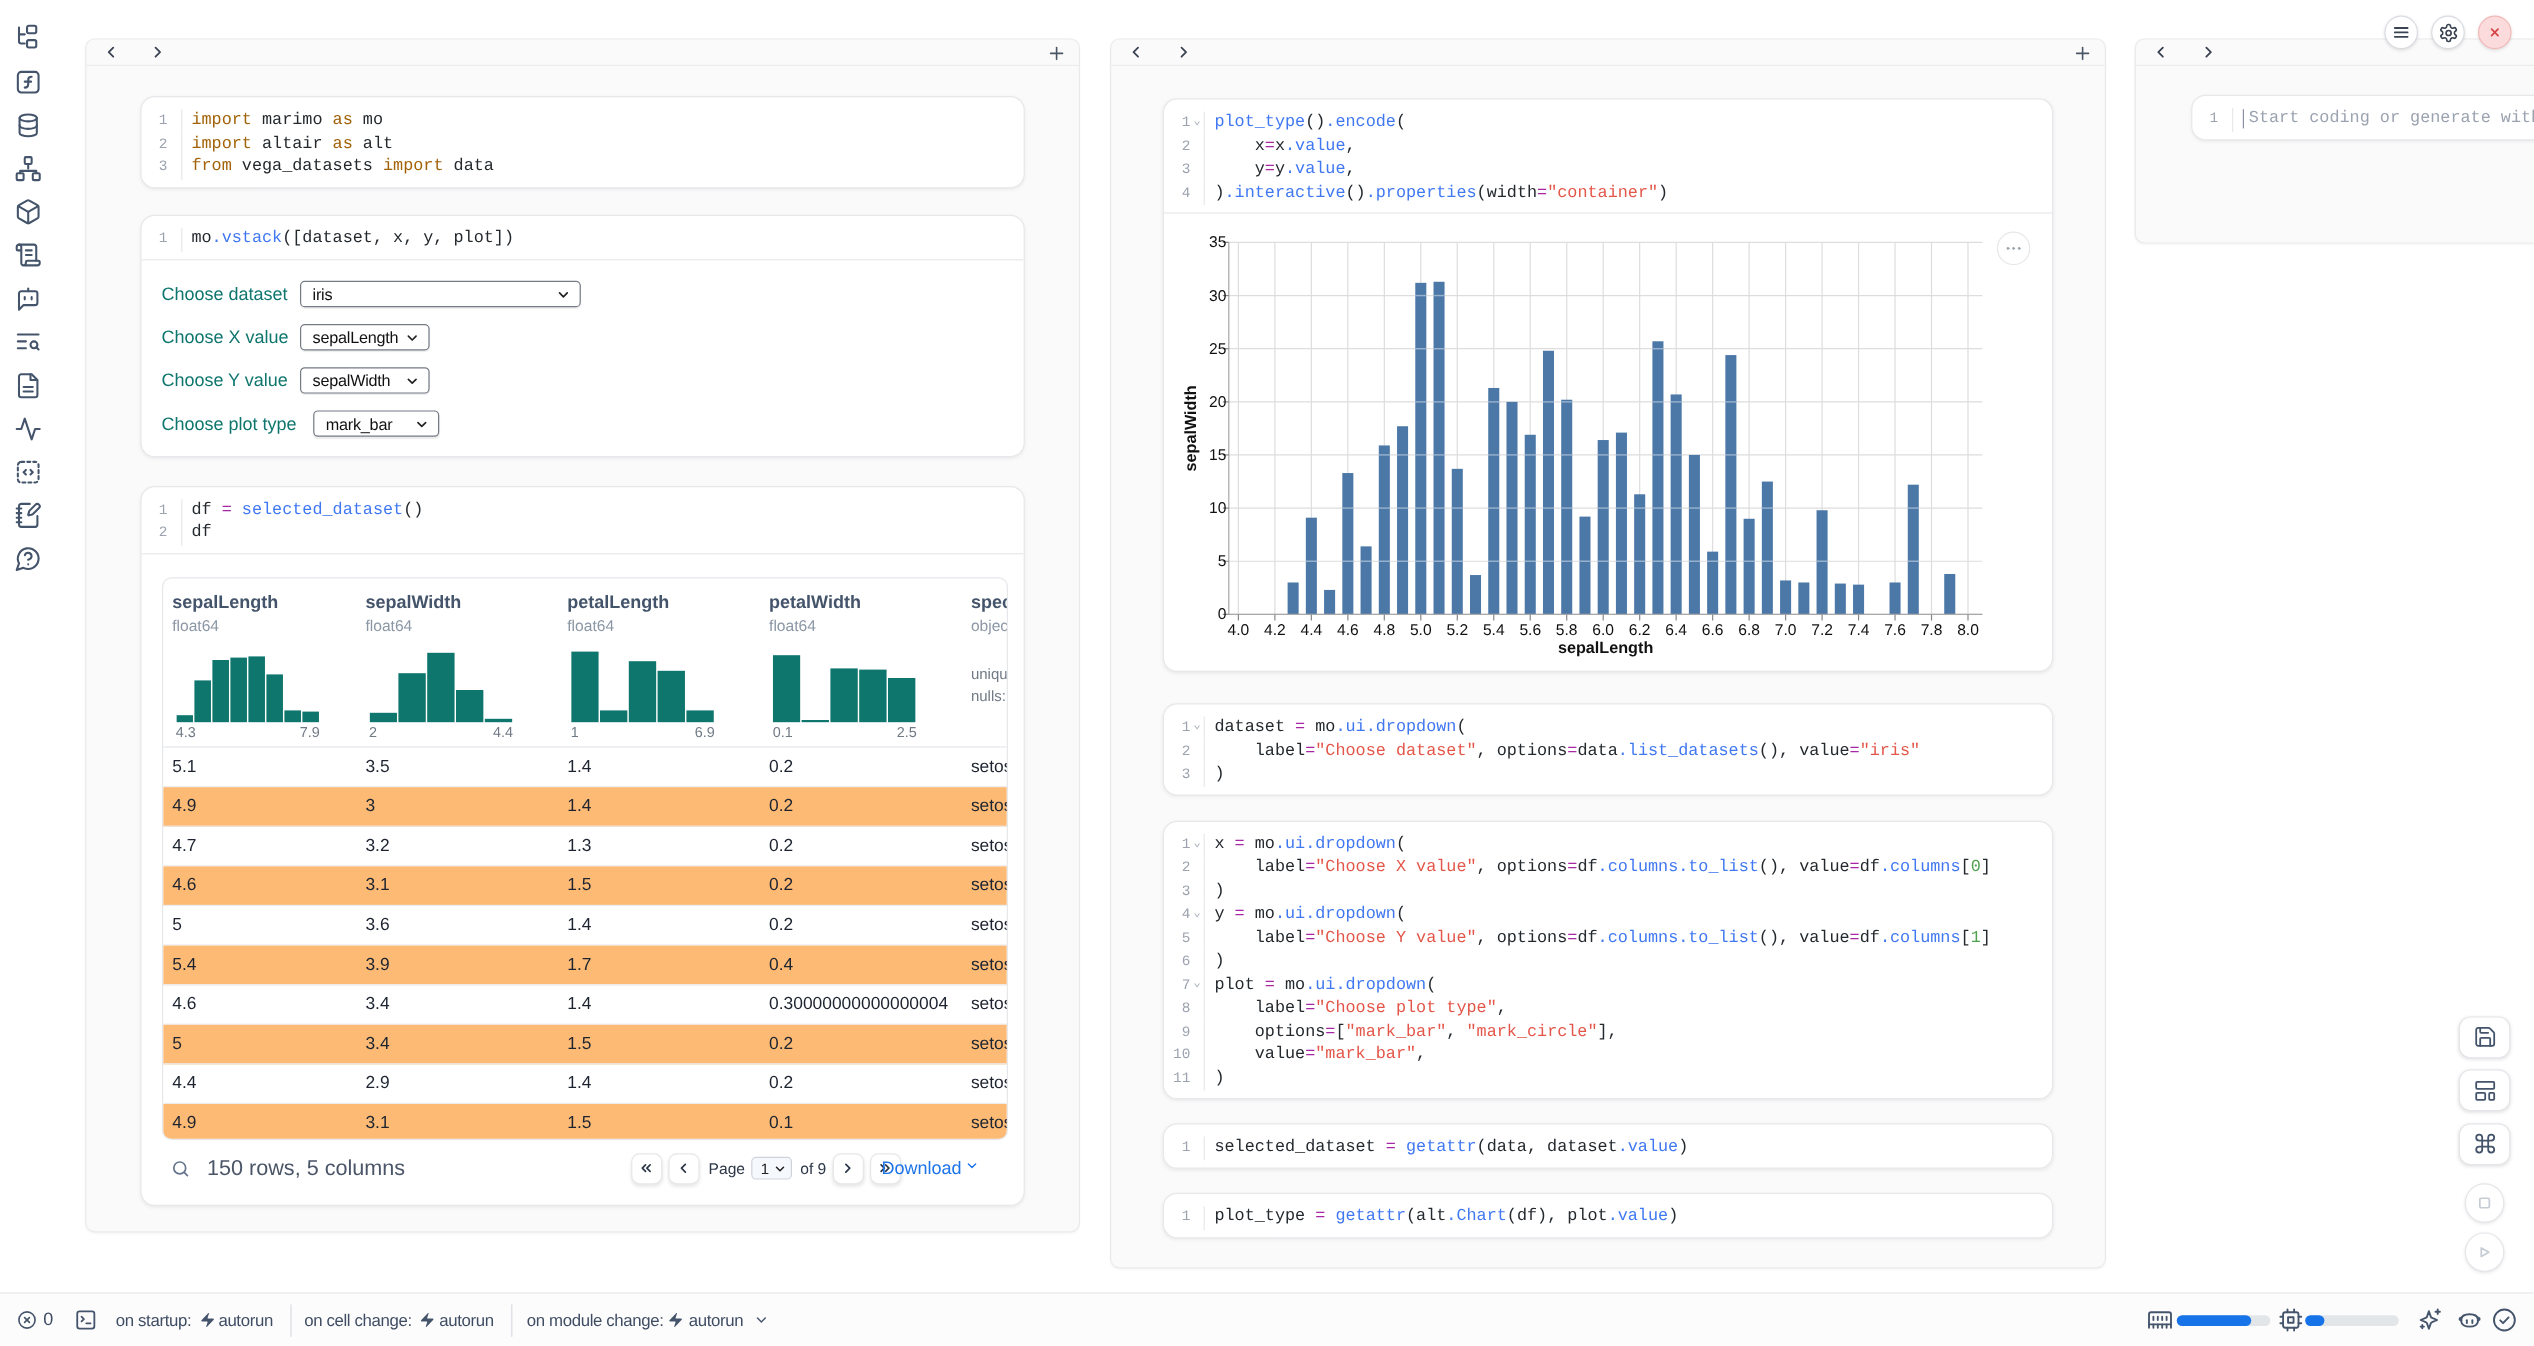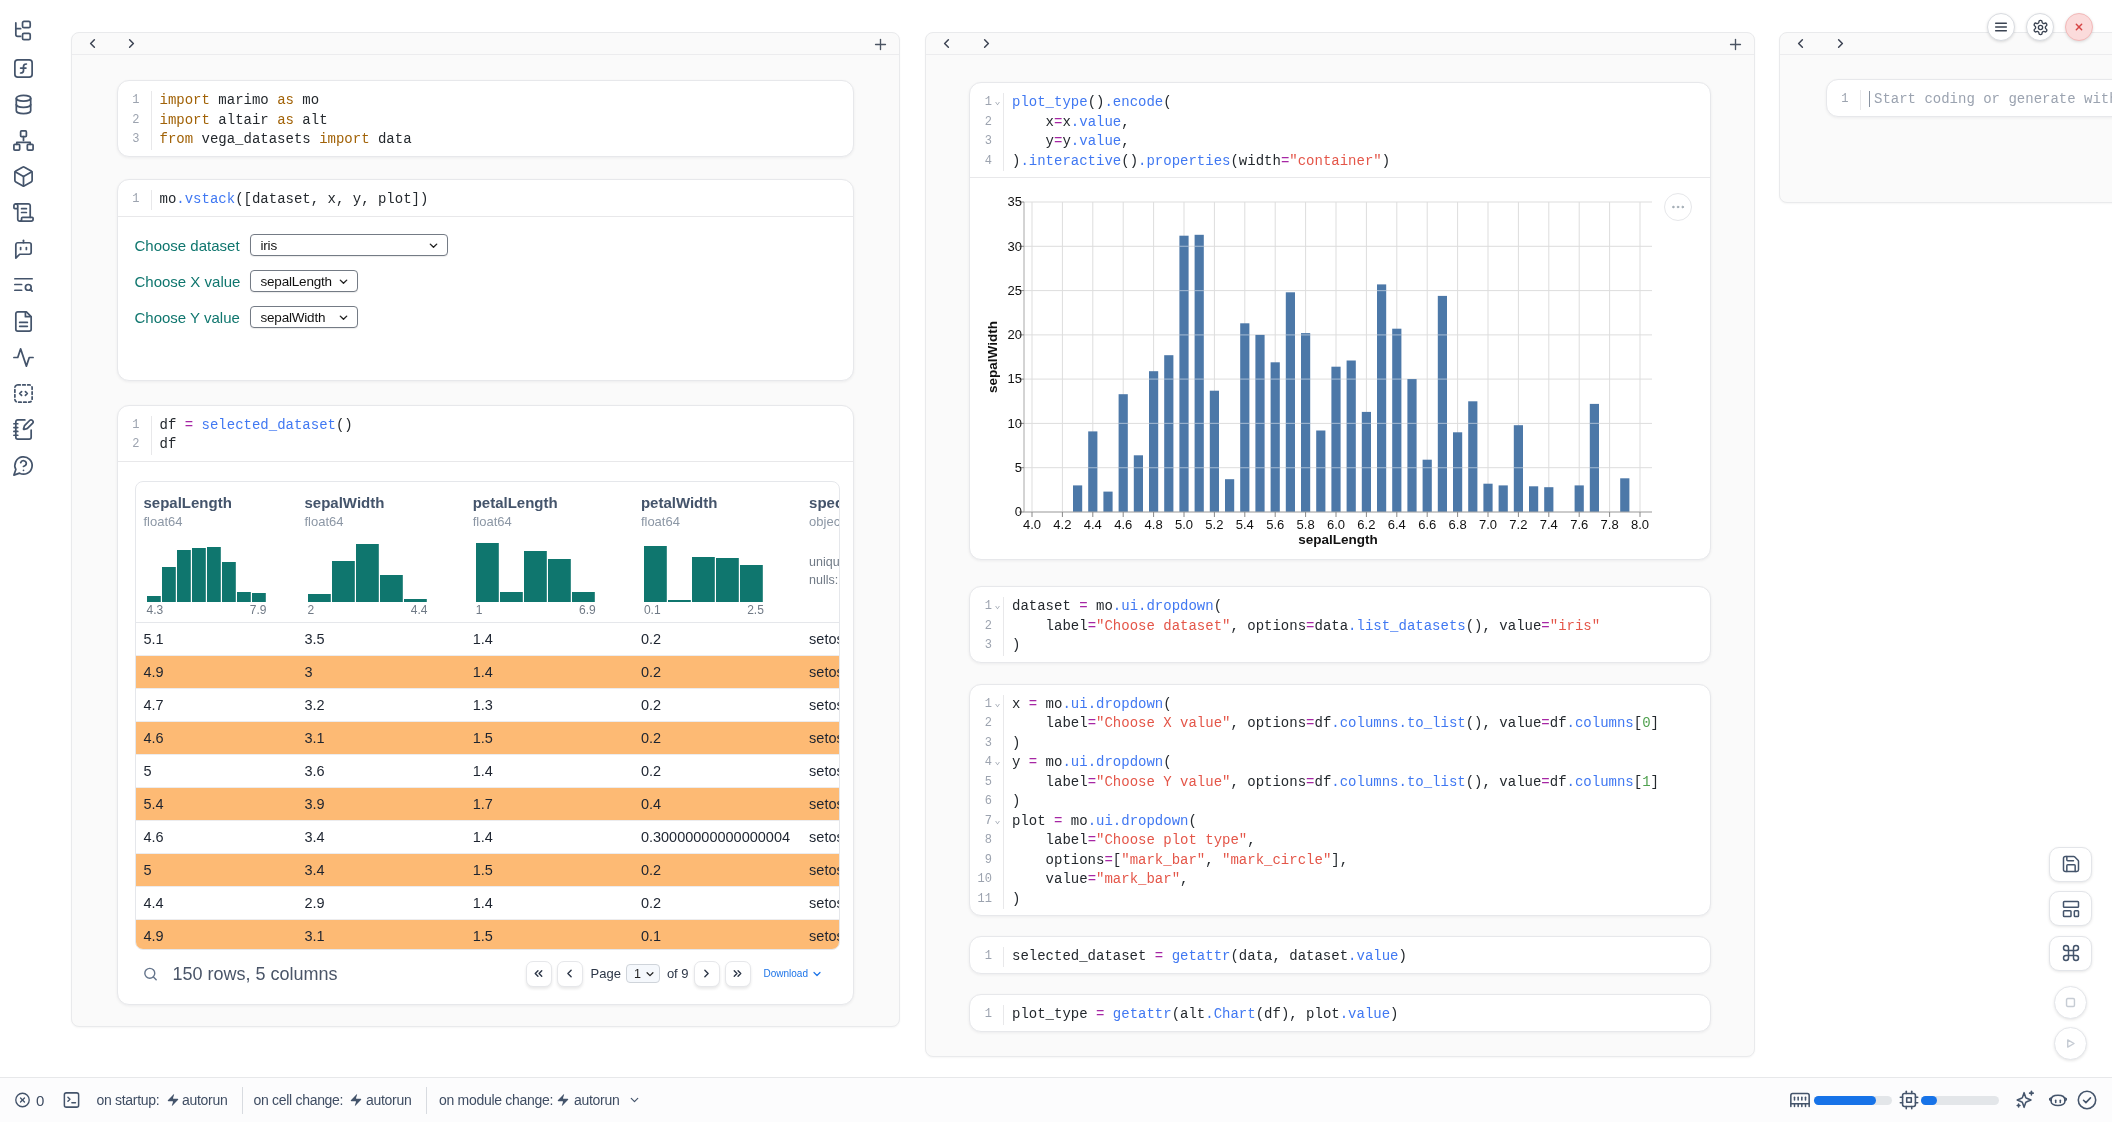--- a/index.html
+++ b/index.html
@@ -32,21 +32,21 @@
 .tr:last-child{border-bottom:none}
 .td{width:168.2px;flex:0 0 168.2px;padding:0 8px;font-size:14.5px;color:#1d2430;overflow:hidden;white-space:nowrap}
 .tr .td:first-child{width:161px;flex:0 0 161px}
 .tfoot{position:absolute;left:17px;top:492px;width:705px;height:40px;display:flex;align-items:center}
 .tfs{position:absolute;left:7px;top:50%;transform:translateY(-50%);display:inline-flex}
 .tfc{position:absolute;left:38px;top:50%;transform:translateY(-50%);font-size:18px;color:#4a5568}
 .pag{position:absolute;left:391px;top:50%;transform:translateY(-50%);display:flex;align-items:center}
 .pbtn{width:26px;height:26px;border:1px solid #e6e7ea;border-radius:7px;background:#fff;box-shadow:0 2px 3px rgba(0,0,0,.09);display:inline-flex;align-items:center;justify-content:center;margin-right:5px;flex:0 0 auto}
 .ptxt{font-size:13px;color:#2d3748;margin:0 5px 0 3px}
 .psel{height:19px;width:34px;border:1px solid #cfd4da;border-radius:4px;background:#f5f8fc;display:inline-flex;align-items:center;justify-content:space-between;padding:0 4px 0 7px;font-size:12.5px;color:#222}
-.dl{position:absolute;left:629px;top:50%;transform:translateY(-50%);font-size:10px;color:#1d74e8;display:inline-flex;align-items:flex-start;gap:3px}
+.dl{position:absolute;left:600px;top:50%;transform:translateY(-50%);font-size:15px;color:#1d74e8;display:inline-flex;align-items:flex-start;gap:3px}
 .cirbtn{position:absolute;width:28px;height:28px;border-radius:50%;background:#fff;border:1px solid #d9dce1;box-shadow:0 1px 3px rgba(0,0,0,.13);display:flex;align-items:center;justify-content:center}
 .sqbtn{position:absolute;width:43px;height:35px;border-radius:10px;background:#fff;border:1px solid #e3e5e9;box-shadow:0 1px 3px rgba(0,0,0,.1);display:flex;align-items:center;justify-content:center}
 .runbtn{position:absolute;width:33px;height:33px;border-radius:50%;background:#fff;border:1px solid #e4e6ea;box-shadow:0 1px 3px rgba(0,0,0,.1);display:flex;align-items:center;justify-content:center}
 .bbar{position:absolute;left:0;top:1077px;width:2112px;height:45px;background:#fcfcfd;border-top:1px solid #e7e8ea}
 .bit{position:absolute;font-size:14px;letter-spacing:-0.3px;color:#3f4d63;top:50%;transform:translateY(-50%)}
 .bic{position:absolute;top:50%;transform:translateY(-50%);display:inline-flex}
 .vsep{position:absolute;top:9px;height:27px;width:1px;background:#d8dbe0}
 .track{position:absolute;top:18px;width:78px;height:9px;border-radius:4.5px;background:#e3e6e9}
 .fill{height:9px;border-radius:4.5px;background:#1773e8}
 .plh{color:#9ba3b0}
@@ -146,40 +146,49 @@
       <div class="cl"><span class="ln">3</span><span class="fd"></span><span class="cc"><span class="k">from</span> vega_datasets <span class="k">import</span> data</span></div>
     </div>
   </div>
 <div class="cell" style="left:116.5px;top:179px;width:737px">
     <div class="ccode">
       <div class="cl"><span class="ln">1</span><span class="fd"></span><span class="cc">mo<span class="f">.vstack</span>([dataset, x, y, plot])</span></div>
     </div>
     <div class="cout" style="height:164px;padding-top:10.5px">
       <div class="drow">
         <span class="dlab" style="width:109px">Choose dataset</span>
-        <span class="sel" style="width:198px">
+        <span class="sel" style="width:234px">
           <span class="selt">iris</span>
           <svg class="selc" width="11" height="11" viewBox="0 0 24 24" fill="none" stroke="#222" stroke-width="3" stroke-linecap="round" stroke-linejoin="round">
             <path d="m5 9 7 7 7-7"></path>
           </svg>
         </span>
       </div>
       <div class="drow">
         <span class="dlab" style="width:109px">Choose X value</span>
         <span class="sel" style="width:108px">
           <span class="selt">sepalLength</span>
           <svg class="selc" width="11" height="11" viewBox="0 0 24 24" fill="none" stroke="#222" stroke-width="3" stroke-linecap="round" stroke-linejoin="round">
             <path d="m5 9 7 7 7-7"></path>
           </svg>
         </span>
       </div>
       <div class="drow">
         <span class="dlab" style="width:109px">Choose Y value</span>
         <span class="sel" style="width:108px">
           <span class="selt">sepalWidth</span>
+          <svg class="selc" width="11" height="11" viewBox="0 0 24 24" fill="none" stroke="#222" stroke-width="3" stroke-linecap="round" stroke-linejoin="round">
+            <path d="m5 9 7 7 7-7"></path>
+          </svg>
+        </span>
+      </div>
+      <div class="drow">
+        <span class="dlab" style="width:120px">Choose plot type</span>
+        <span class="sel" style="width:105px">
+          <span class="selt">mark_bar</span>
           <svg class="selc" width="11" height="11" viewBox="0 0 24 24" fill="none" stroke="#222" stroke-width="3" stroke-linecap="round" stroke-linejoin="round">
             <path d="m5 9 7 7 7-7"></path>
           </svg>
         </span>
       </div>
     </div>
   </div>
 <div class="cell" style="left:116.5px;top:404.5px;width:737px">
     <div class="ccode">
       <div class="cl"><span class="ln">1</span><span class="fd"></span><span class="cc">df <span class="o">=</span> <span class="f">selected_dataset</span>()</span></div>

